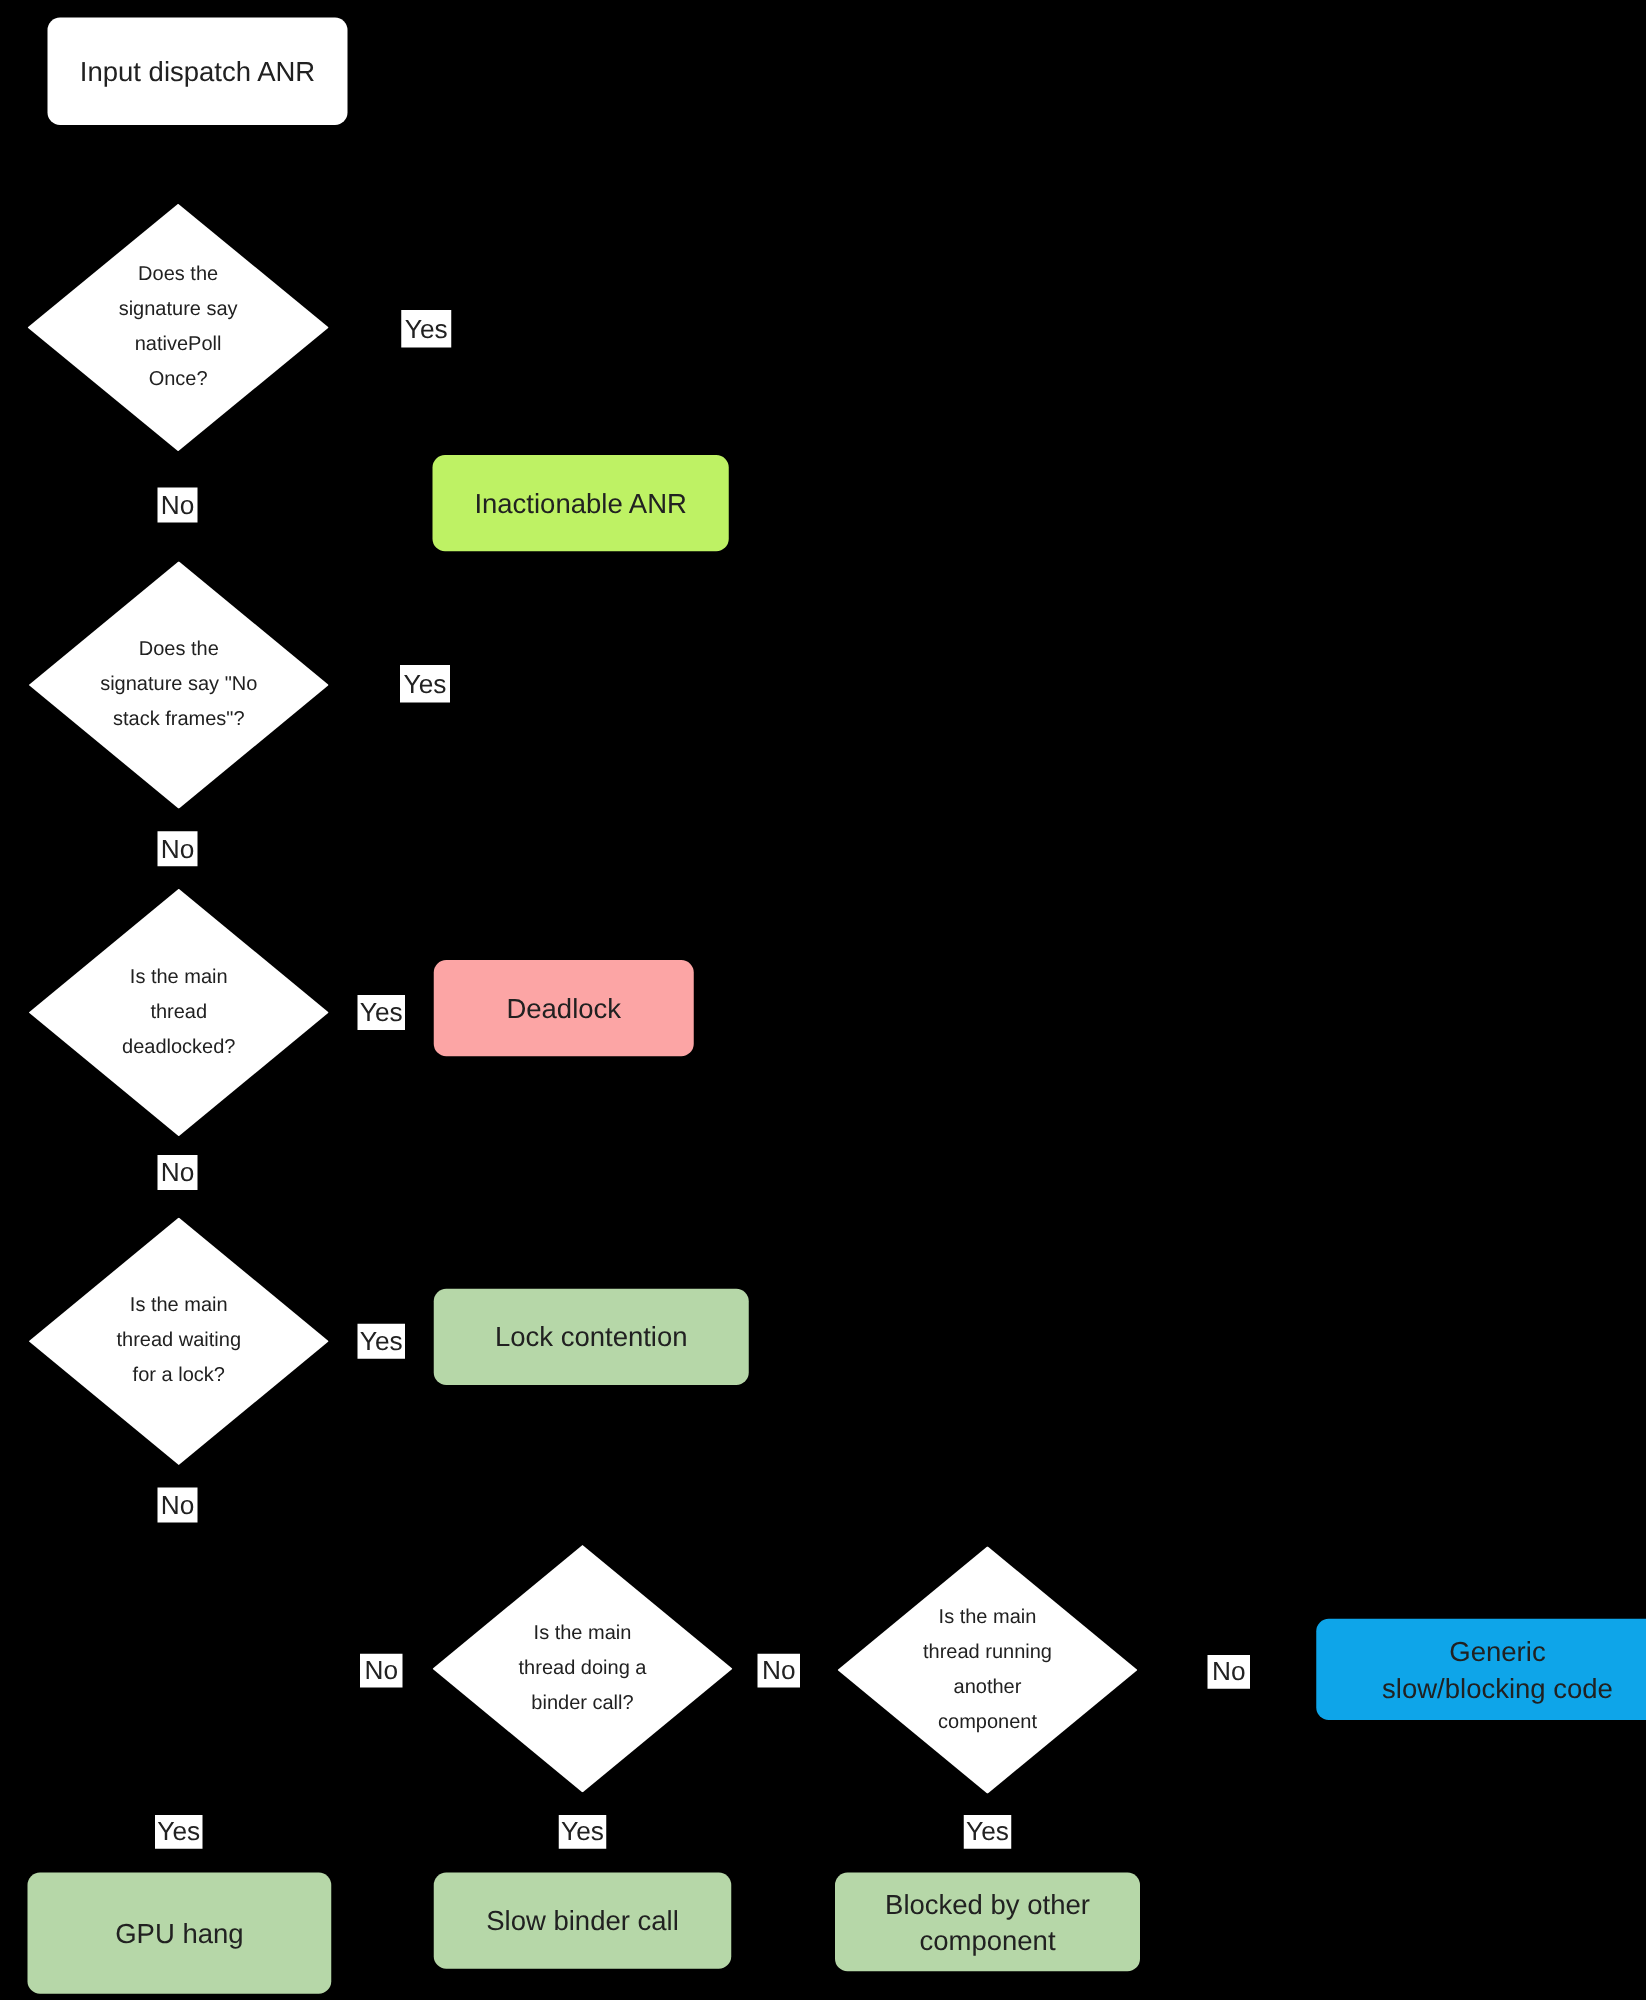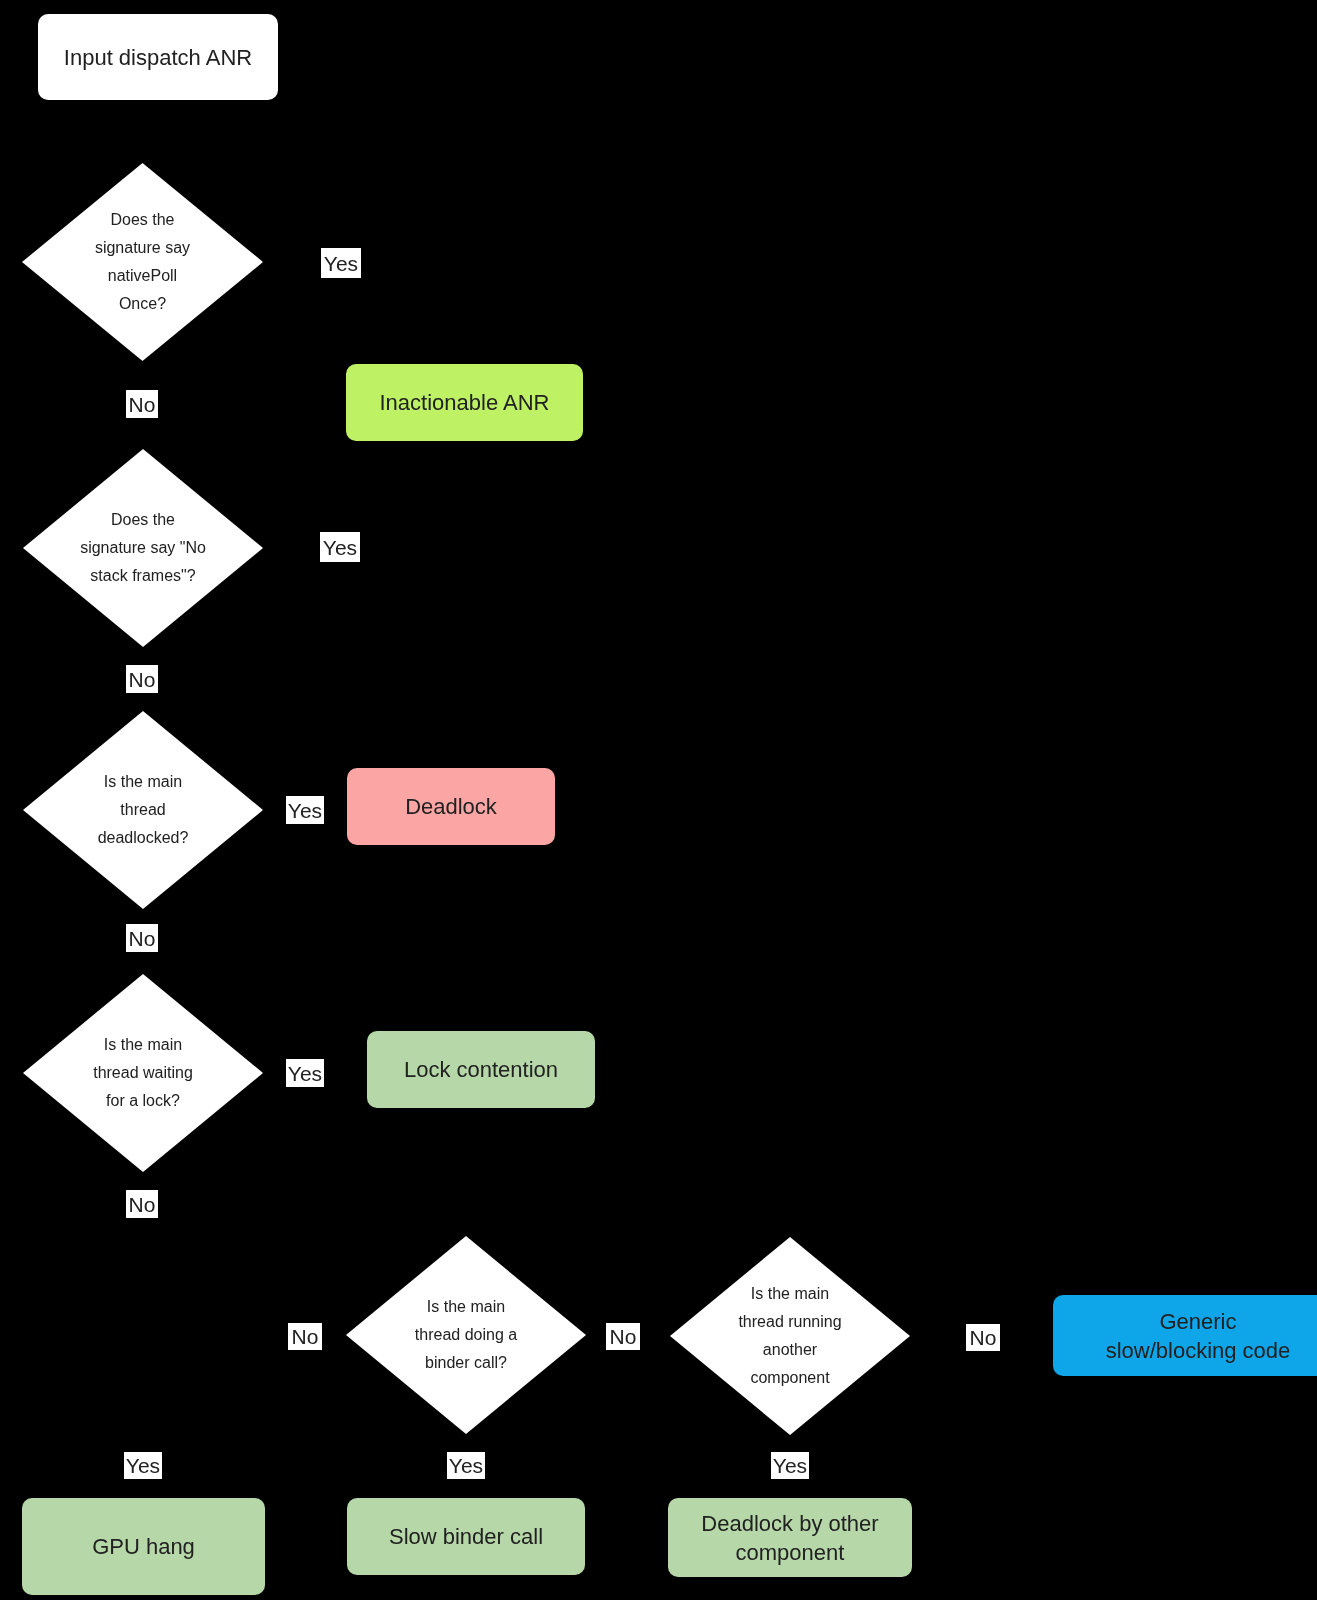--- a/index.html
+++ b/index.html
@@ -96,21 +96,21 @@
       <div class="node-text">Deadlock</div>
     </div>
     <div class="node edge-label" style="left: 126px; top: 924px; width: 32px; height: 28px;">No</div>
     <div class="node decision" style="left: 23px; top: 974px; width: 240px; height: 198px;">
       <div class="diamond"></div>
       <div class="node-text">Is the main
 thread waiting
 for a lock?</div>
     </div>
     <div class="node edge-label" style="left: 286px; top: 1059px; width: 38px; height: 28px;">Yes</div>
-    <div class="node terminal" style="left: 347px; top: 1031px; width: 228px; height: 77px; background: rgb(182, 215, 168); margin-left: 20px;">
+    <div class="node terminal" style="left: 347px; top: 1031px; width: 252px; height: 77px; background: rgb(182, 215, 168);">
       <div class="node-text">Lock contention</div>
     </div>
     <div class="node edge-label" style="left: 126px; top: 1190px; width: 32px; height: 28px;">No</div>
     <div class="node edge-label" style="left: 288px; top: 1323px; width: 34px; height: 27px;">No</div>
     <div class="node decision" style="left: 346px; top: 1236px; width: 240px; height: 198px;">
       <div class="diamond"></div>
       <div class="node-text">Is the main
 thread doing a
 binder call?</div>
     </div>
@@ -130,16 +130,16 @@
     <div class="node edge-label" style="left: 124px; top: 1452px; width: 38px; height: 27px;">Yes</div>
     <div class="node edge-label" style="left: 447px; top: 1452px; width: 38px; height: 27px;">Yes</div>
     <div class="node edge-label" style="left: 771px; top: 1452px; width: 38px; height: 27px;">Yes</div>
     <div class="node terminal" style="left: 22px; top: 1498px; width: 243px; height: 97px; background: rgb(182, 215, 168);">
       <div class="node-text">GPU hang</div>
     </div>
     <div class="node terminal" style="left: 347px; top: 1498px; width: 238px; height: 77px; background: rgb(182, 215, 168);">
       <div class="node-text">Slow binder call</div>
     </div>
     <div class="node terminal" style="left: 668px; top: 1498px; width: 244px; height: 79px; background: rgb(182, 215, 168);">
-      <div class="node-text">Deadlock by other
+      <div class="node-text">Blocked by other
 component</div>
     </div>
   </div>
 
 </body></html>

